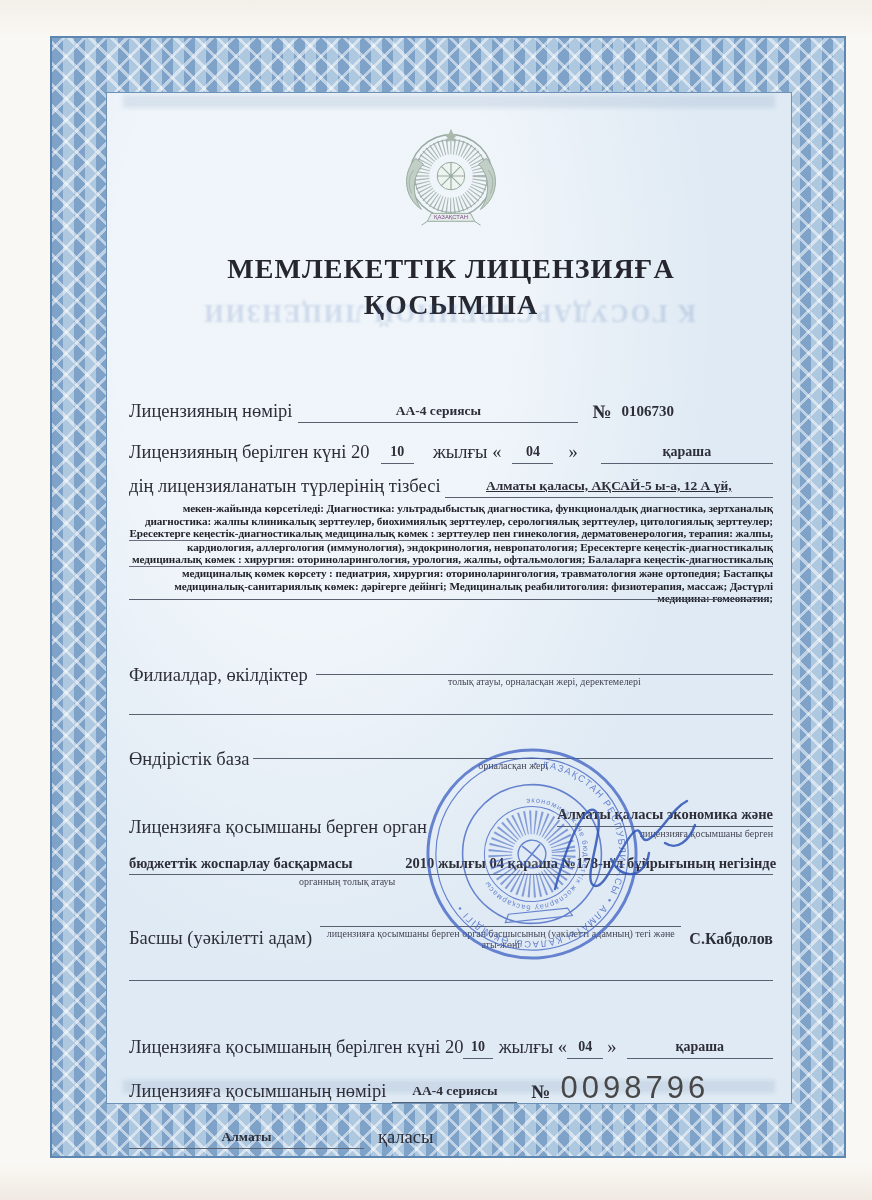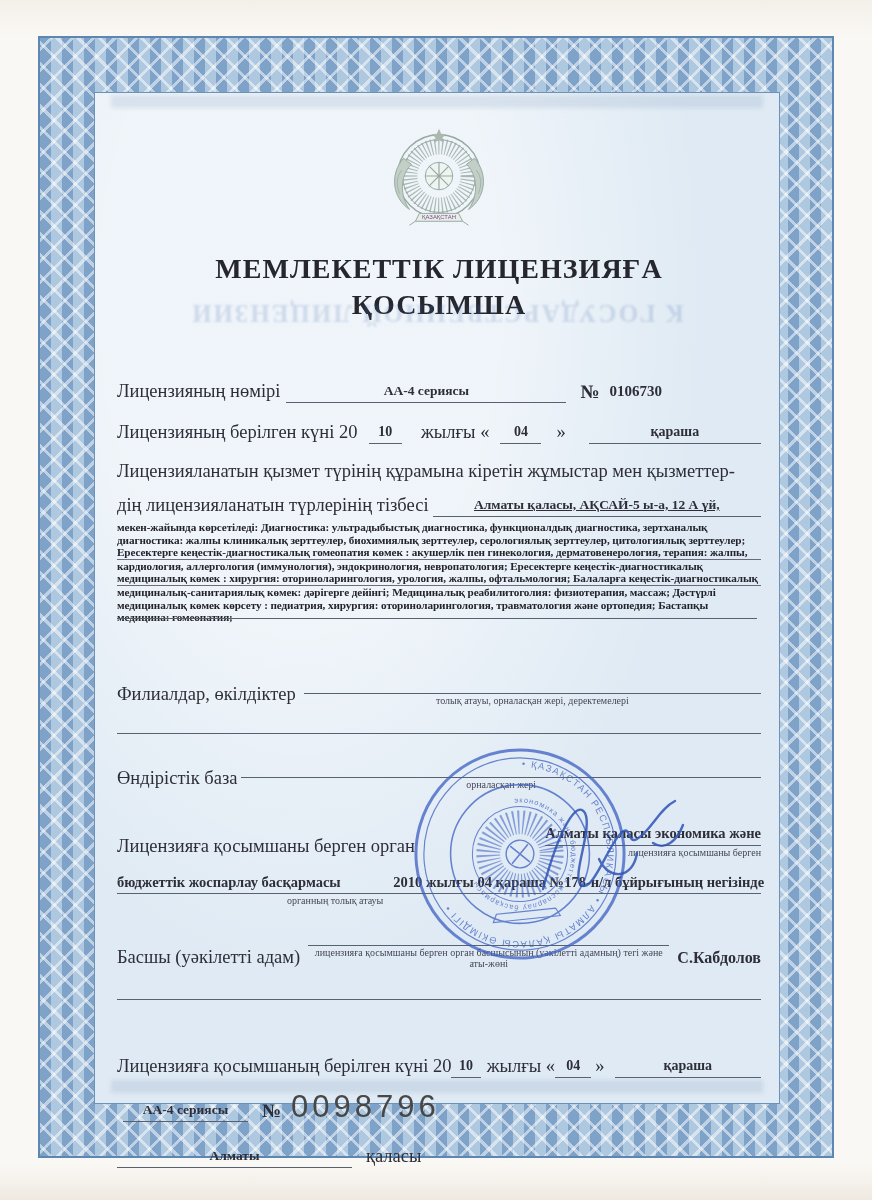--- a/index.html
+++ b/index.html
@@ -5,21 +5,21 @@
   html,body{margin:0;padding:0;}
   body{
     width:872px;height:1200px;position:relative;overflow:hidden;
     background:#f6f3ee;
     font-family:"Liberation Serif", serif;
   }
   
   .paper-edge{position:absolute;inset:0;background:linear-gradient(180deg,#f3efe9 0,#faf8f4 3%,#faf8f4 97%,#efe9e1 100%);}
   
   .cert{
-    position:absolute;left:38px;top:36px;width:796px;height:1122px;box-sizing:border-box;
+    position:absolute;left:50px;top:36px;width:796px;height:1122px;box-sizing:border-box;
     padding:54px;
     border:2px solid #5d87b0;
     background:
       repeating-linear-gradient(45deg, rgba(255,255,255,0) 0 6px, rgba(255,255,255,.5) 6px 9px, rgba(255,255,255,0) 9px 15px),
       repeating-linear-gradient(-45deg, rgba(255,255,255,0) 0 6px, rgba(255,255,255,.5) 6px 9px, rgba(255,255,255,0) 9px 15px),
       repeating-linear-gradient(90deg, #7fa3c8 0 11px, #aec8e0 11px 22px);
   }
   .field{
     position:relative;width:100%;height:100%;
     border:1px solid #6d92b8;
@@ -44,21 +44,21 @@
   
   .row{display:flex;align-items:flex-end;font-size:18.5px;line-height:23px;}
   .lbl{white-space:nowrap;}
   .fillcol{flex:1;display:flex;flex-direction:column;min-width:0;}
   .fill{border-bottom:1px solid #596070;text-align:center;height:23px;line-height:23px;white-space:nowrap;overflow:visible;}
   .val{font-weight:bold;font-size:13.5px;}
   .val-lg{font-weight:bold;font-size:15px;}
   .cap{font-size:10px;color:#464656;text-align:center;margin-top:1px;line-height:11px;}
   .boxed{display:inline-block;border-bottom:1px solid #596070;text-align:center;font-weight:bold;font-size:14px;height:23px;line-height:24px;}
   
-  .para{margin-top:4px;font-size:11.2px;font-weight:bold;line-height:12.6px;color:#23232b;letter-spacing:-.1px;}
+  .para{margin-top:4px;font-size:11.2px;font-weight:bold;line-height:12.6px;color:#23232b;letter-spacing:-.1px;text-align:right;}
   .p-line{white-space:nowrap;overflow:hidden;}
   .p-line.u{border-bottom:1px solid rgba(75,75,95,.8);}
   .p-last{position:relative;}
   .p-last .strike-rule{position:absolute;left:0;right:4px;top:7px;border-top:1px solid #596070;}
   .blankrule{border-bottom:1px solid #596070;height:0;}
   
   .serial{font-family:"Liberation Sans", sans-serif;font-size:31px;letter-spacing:4px;color:#474747;line-height:30px;font-weight:400;}
   .nosign{font-size:19px;font-weight:bold;padding:0 10px 0 14px;}
   
   .stamp{position:absolute;left:316px;top:652px;width:218px;height:218px;opacity:.74;transform:rotate(-6deg);pointer-events:none;}
@@ -93,56 +93,53 @@
         </g>
         <text x="60" y="102" text-anchor="middle" font-size="6" fill="#7d4a8f" font-family="Liberation Sans, sans-serif">ҚАЗАҚСТАН</text>
       </svg>
 
       <div class="title">
         <div>МЕМЛЕКЕТТІК ЛИЦЕНЗИЯҒА</div>
         <div>ҚОСЫМША</div>
       </div>
       <div class="bleed-title">К ГОСУДАРСТВЕННОЙ ЛИЦЕНЗИИ</div>
 
-      <div class="row" style="margin-top:56px;">
+      <div class="row" style="margin-top:76px;">
         <span class="lbl">Лицензияның  нөмірі</span>
         <div class="fillcol" style="max-width:280px;margin-left:6px;">
           <span class="fill val">АА-4 сериясы</span>
         </div>
         <span class="nosign">№</span>
         <span class="val-lg" style="width:150px;">0106730</span>
       </div>
 
       <div class="row" style="margin-top:17px;gap:11px;">
         <span class="lbl">Лицензияның берілген күні 20</span>
         <span class="boxed" style="width:36px;">10</span>
         <span class="lbl" style="margin-left:8px;">жылғы «</span>
         <span class="boxed" style="width:44px;">04</span>
         <span class="lbl" style="margin-left:4px;">»</span>
         <span class="boxed" style="width:185px;margin-left:12px;">қараша</span>
       </div>
 
-      <div class="row" style="margin-top:16px;">
-        <span class="lbl">Лицензияланатын қызмет түрінің құрамына кіретін жұмыстар мен қызметтер-</span>
-      </div>
       <div class="row" style="margin-top:10px;">
         <span class="lbl">дің лицензияланатын түрлерінің тізбесі</span>
         <div class="fillcol" style="margin-left:4px;text-decoration:underline;">
           <span class="fill val">Алматы қаласы, АҚСАЙ-5 ы-а, 12 А үй,</span>
         </div>
       </div>
 
       <div class="para">
         <div class="p-line">мекен-жайында көрсетіледі: Диагностика: ультрадыбыстық диагностика, функционалдық диагностика, зертханалық</div>
         <div class="p-line">диагностика: жалпы клиникалық зерттеулер, биохимиялық зерттеулер, серологиялық зерттеулер, цитологиялық зерттеулер;</div>
-        <div class="p-line u">Ересектерге кеңестік-диагностикалық гомеопатия көмек : акушерлік пен гинекология, дерматовенерология, терапия: жалпы,</div>
+        <div class="p-line u">Ересектерге кеңестік-диагностикалық медициналық көмек : зерттеулер пен гинекология, дерматовенерология, терапия: жалпы,</div>
         <div class="p-line">кардиология, аллергология (иммунология), эндокринология, невропатология; Ересектерге кеңестік-диагностикалық</div>
         <div class="p-line u">медициналық көмек : хирургия: оториноларингология, урология, жалпы, офтальмология; Балаларға кеңестік-диагностикалық</div>
+        <div class="p-line">медициналық көмек көрсету : педиатрия, хирургия: оториноларингология, травматология және ортопедия; Бастапқы</div>
         <div class="p-line">медициналық-санитариялық көмек: дәрігерге дейінгі; Медициналық реабилитоголия: физиотерапия, массаж; Дәстүрлі</div>
-        <div class="p-line">медициналық көмек көрсету : педиатрия, хирургия: оториноларингология, травматология және ортопедия; Бастапқы</div>
         <div class="p-line p-last">
           <span>медицина: гомеопатия;</span>
           <span class="strike-rule"></span>
         </div>
       </div>
 
       <div class="row" style="margin-top:46px;">
         <span class="lbl">Филиалдар, өкілдіктер</span>
         <div class="fillcol" style="margin-left:8px;">
           <span class="fill"></span>
@@ -189,20 +186,21 @@
       <div class="row" style="margin-top:54px;">
         <span class="lbl">Лицензияға қосымшаның берілген күні 20</span>
         <span class="boxed" style="width:34px;">10</span>
         <span class="lbl" style="margin-left:6px;">жылғы «</span>
         <span class="boxed" style="width:42px;">04</span>
         <span class="lbl" style="margin-left:4px;">»</span>
         <span class="boxed" style="width:170px;margin-left:10px;">қараша</span>
       </div>
 
       <div class="row" style="margin-top:14px;align-items:flex-end;">
+        <span class="lbl">Лицензияға қосымшаның нөмірі</span>
         <span class="boxed" style="width:125px;margin-left:6px;font-size:13.5px;">АА-4 сериясы</span>
         <span class="nosign">№</span>
         <span class="serial">0098796</span>
       </div>
 
       <div class="row" style="margin-top:22px;">
         <span class="boxed" style="width:235px;font-size:13.5px;">Алматы</span>
         <span class="lbl" style="margin-left:14px;">қаласы</span>
       </div>
 

